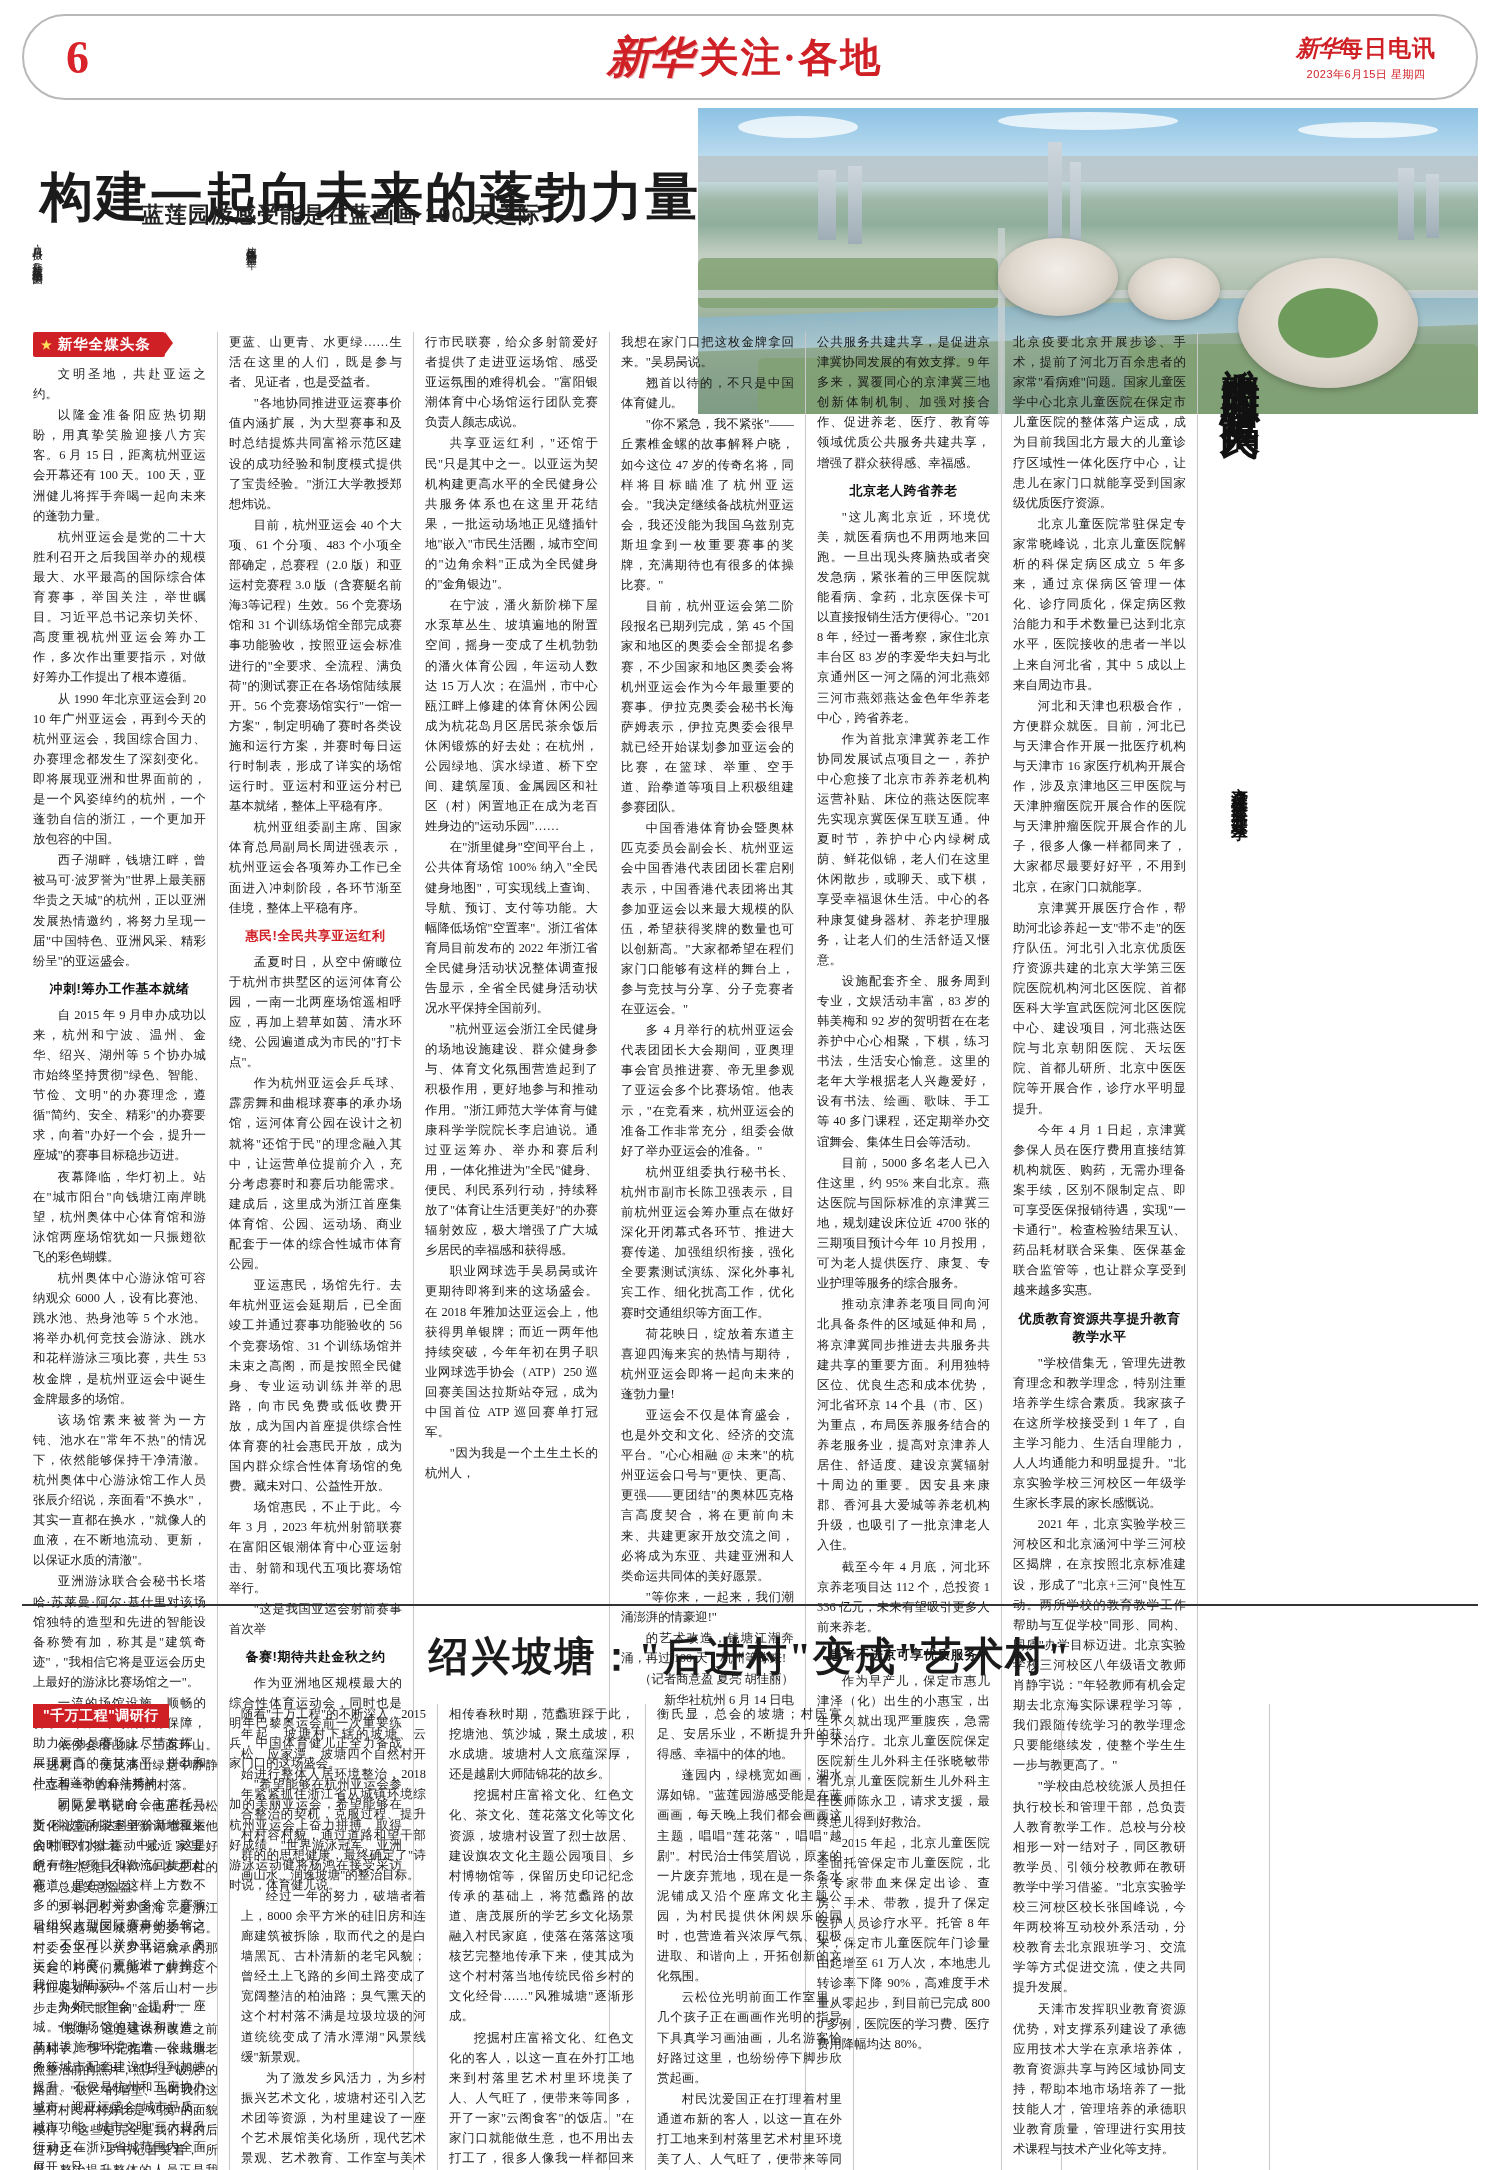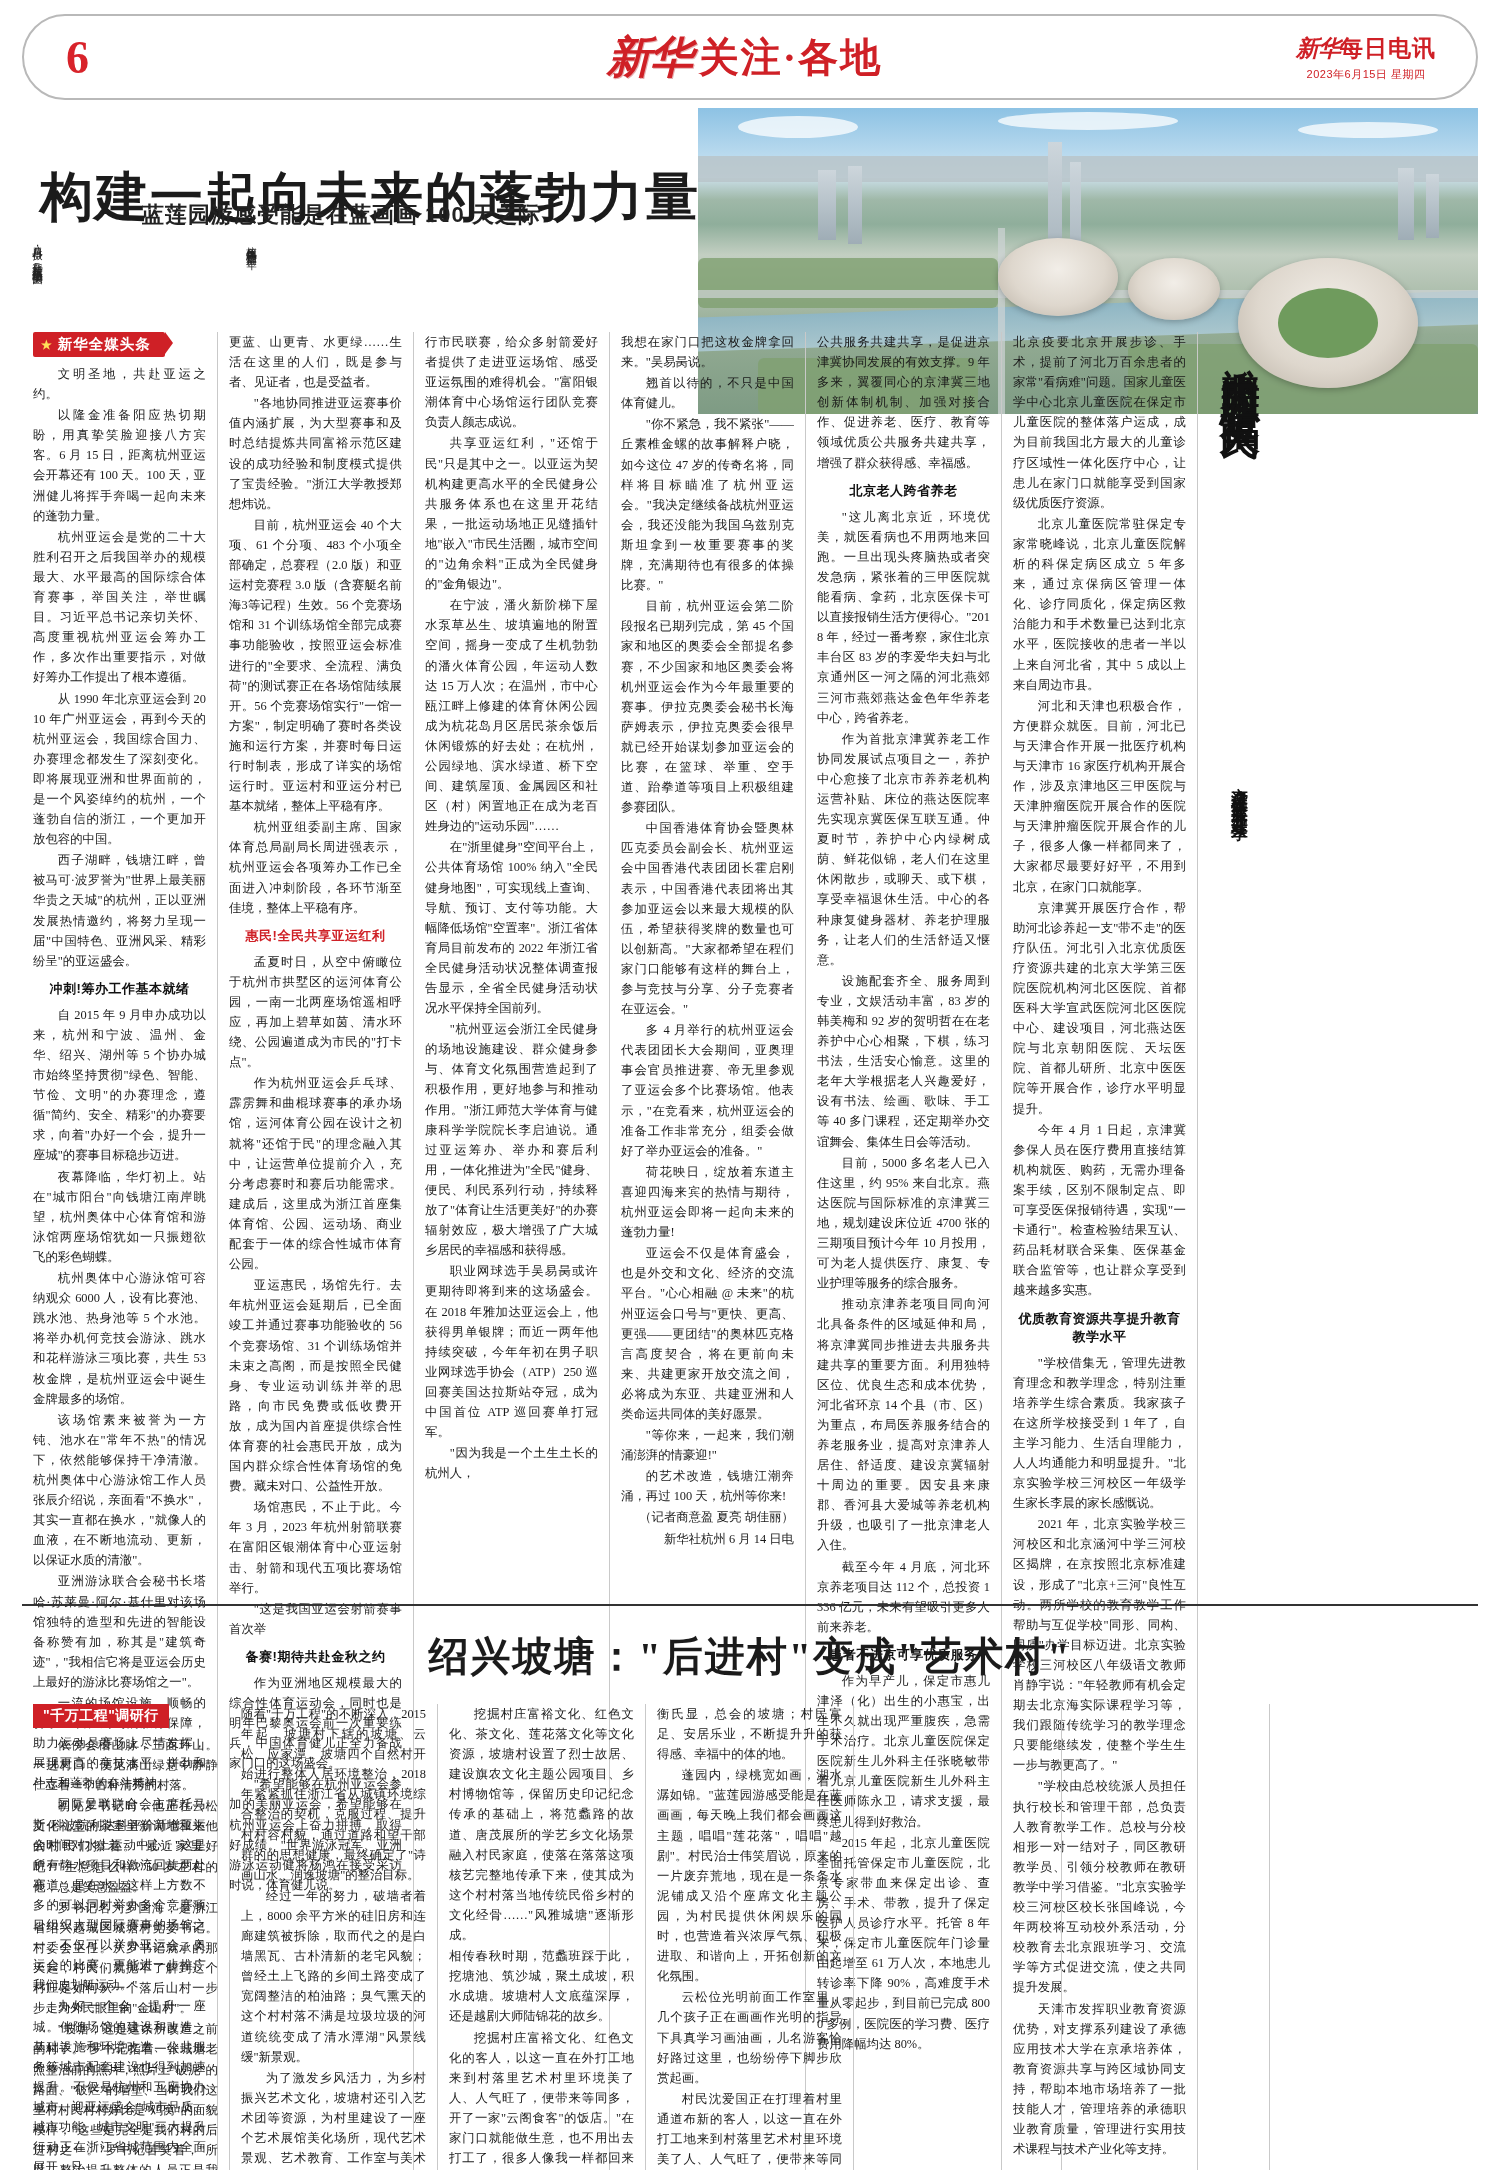--- a/index.html
+++ b/index.html
@@ -369,20 +369,21 @@
       <p class="body">"因为我是一个土生土长的杭州人，</p>
     </div>
 
     <div class="col c4">
       <p class="body noindent">我想在家门口把这枚金牌拿回来。"吴易昺说。</p>
       <p class="body">翘首以待的，不只是中国体育健儿。</p>
       <p class="body">"你不紧急，我不紧张"——丘素椎金螺的故事解释户晓，如今这位 47 岁的传奇名将，同样将目标瞄准了杭州亚运会。"我决定继续备战杭州亚运会，我还没能为我国乌兹别克斯坦拿到一枚重要赛事的奖牌，充满期待也有很多的体操比赛。"</p>
       <p class="body">目前，杭州亚运会第二阶段报名已期列完成，第 45 个国家和地区的奥委会全部提名参赛，不少国家和地区奥委会将机州亚运会作为今年最重要的赛事。伊拉克奥委会秘书长海萨姆表示，伊拉克奥委会很早就已经开始谋划参加亚运会的比赛，在篮球、举重、空手道、跆拳道等项目上积极组建参赛团队。</p>
       <p class="body">中国香港体育协会暨奥林匹克委员会副会长、杭州亚运会中国香港代表团团长霍启刚表示，中国香港代表团将出其参加亚运会以来最大规模的队伍，希望获得奖牌的数量也可以创新高。"大家都希望在程们家门口能够有这样的舞台上，参与竞技与分享、分子竞赛者在亚运会。"</p>
       <p class="body">多 4 月举行的杭州亚运会代表团团长大会期间，亚奥理事会官员推进赛、帝无里参观了亚运会多个比赛场馆。他表示，"在竞看来，杭州亚运会的准备工作非常充分，组委会做好了举办亚运会的准备。"</p>
+      <p class="body">杭州亚组委执行秘书长、杭州市副市长陈卫强表示，目前杭州亚运会筹办重点在做好深化开闭幕式各环节、推进大赛传递、加强组织衔接，强化全要素测试演练、深化外事礼宾工作、细化扰高工作，优化赛时交通组织等方面工作。</p>
       <p class="body">荷花映日，绽放着东道主喜迎四海来宾的热情与期待，杭州亚运会即将一起向未来的蓬勃力量!</p>
       <p class="body">亚运会不仅是体育盛会，也是外交和文化、经济的交流平台。"心心相融 @ 未来"的杭州亚运会口号与"更快、更高、更强——更团结"的奥林匹克格言高度契合，将在更前向未来、共建更家开放交流之间，必将成为东亚、共建亚洲和人类命运共同体的美好愿景。</p>
       <p class="body">"等你来，一起来，我们潮涌澎湃的情豪迎!"</p>
       <p class="body">的艺术改造，钱塘江潮奔涌，再过 100 天，杭州等你来!</p>
       <p class="body right">（记者商意盈 夏亮 胡佳丽）</p>
       <p class="body right">新华社杭州 6 月 14 日电</p>
     </div>
 
     <div class="col c5">
       <p class="body noindent">公共服务共建共享，是促进京津冀协同发展的有效支撑。9 年多来，翼覆同心的京津冀三地创新体制机制、加强对接合作、促进养老、医疗、教育等领域优质公共服务共建共享，增强了群众获得感、幸福感。</p>
@@ -438,22 +439,22 @@
       <p class="body">"坡塘，这是这条所改造之前的村子。"罗书记指着一张城塘老照整治前的照片，照片上"破泥"的路面、"破烂"的墙壁、当时我们这里村村民村村好比是"鸡窝"的面貌模样，"这些是完全是我们村的后进村之一。"罗书记苦笑着，"所以，整治提升整体的人员正是我们面前的首要任务。"</p>
       <p class="body"></p>
     </div>
     <div class="bc">
       <p class="body noindent">随着"千万工程"的不断深入，2015 年起，坡塘村下辖的坡塘、云松、应家潭、坡塘四个自然村开始进行整体人居环境整治，2018 年紧紧抓住浙江省从城镇环境综合整治的契机，克服过程、提升村村容村貌，通过道路和望干部群的的思想健康，最终确定了"诗画山水、润逸坡塘"的整治目标。</p>
       <p class="body">经过一年的努力，破墙者着上，8000 余平方米的硅旧房和连廊建筑被拆除，取而代之的是白墙黑瓦、古朴清新的老宅风貌；曾经土上飞路的乡间土路变成了宽阔整洁的柏油路；臭气熏天的这个村村落不满是垃圾垃圾的河道统统变成了清水潭湖"风景线缓"新景观。</p>
       <p class="body">为了激发乡风活力，为乡村振兴艺术文化，坡塘村还引入艺术团等资源，为村里建设了一座个艺术展馆美化场所，现代艺术景观、艺术教育、工作室与美术馆、精准进产业，对村内老合门，旧民居、破厂房实施"小改造、小尺度、新进式"的艺术改造，将其打造成了乡村博物馆、乡村艺术、树兰书屋等文化艺术空间……坡塘村逐渐成为周边的"网红打卡地"，通过"产业底带动百姓富"，百姓富适进村艺兴"的良性循环。</p>
 
     </div>
     <div class="bc">
+      <p class="body noindent">相传春秋时期，范蠡班踩于此，挖塘池、筑沙城，聚土成坡，积水成塘。坡塘村人文底蕴深厚，还是越剧大师陆锦花的故乡。</p>
       <p class="body">挖掘村庄富裕文化、红色文化、茶文化、莲花落文化等文化资源，坡塘村设置了烈士故居、建设旗农文化主题公园项目、乡村博物馆等，保留历史印记纪念传承的基础上，将范蠡路的故道、唐茂展所的学艺乡文化场景融入村民家庭，使落在落落这项核艺完整地传承下来，使其成为这个村村落当地传统民俗乡村的文化经骨……"风雅城塘"逐渐形成。</p>
-      <p class="body noindent">相传春秋时期，范蠡班踩于此，挖塘池、筑沙城，聚土成坡，积水成塘。坡塘村人文底蕴深厚，还是越剧大师陆锦花的故乡。</p>
       <p class="body">挖掘村庄富裕文化、红色文化的客人，以这一直在外打工地来到村落里艺术村里环境美了人、人气旺了，便带来等同多，开了一家"云阁食客"的饭店。"在家门口就能做生意，也不用出去打工了，很多人像我一样都回来了，大家都想要要好好平，不用到天津跨省到沧州开展后</p>
     </div>
     <div class="bc">
       <p class="body noindent">衡氏显，总会的坡塘；村民富足、安居乐业，不断提升升的获得感、幸福中的体的地。</p>
       <p class="body">蓬园内，绿桃宽如画，湖水潺如锦。"蓝莲园游感受能是在蓝画画，每天晚上我们都会画画这主题，唱唱"莲花落"，唱唱"越剧"。村民治士伟笑眉说，原来的一片废弃荒地，现在是一条条水泥铺成又沿个座席文化主题公园，为村民提供休闲娱乐的同时，也营造着兴浓厚气氛、积极进取、和谐向上，开拓创新的文化氛围。</p>
       <p class="body">云松位光明前面工作室里，几个孩子正在画画作光明的指导下具真学习画油画，儿名游客恰好路过这里，也纷纷停下脚步欣赏起画。</p>
       <p class="body">村民沈爱国正在打理着村里通道布新的客人，以这一直在外打工地来到村落里艺术村里环境美了人、人气旺了，便带来等同多，开了一家"云阁食客"的饭店。"在家门口就能做生意，也不用出去打工了，很多人像我一样都回来了，大家都尽最要好好平，不用到北京，在家门口就能享。</p>
 
     </div>
     <div class="bc"></div>

